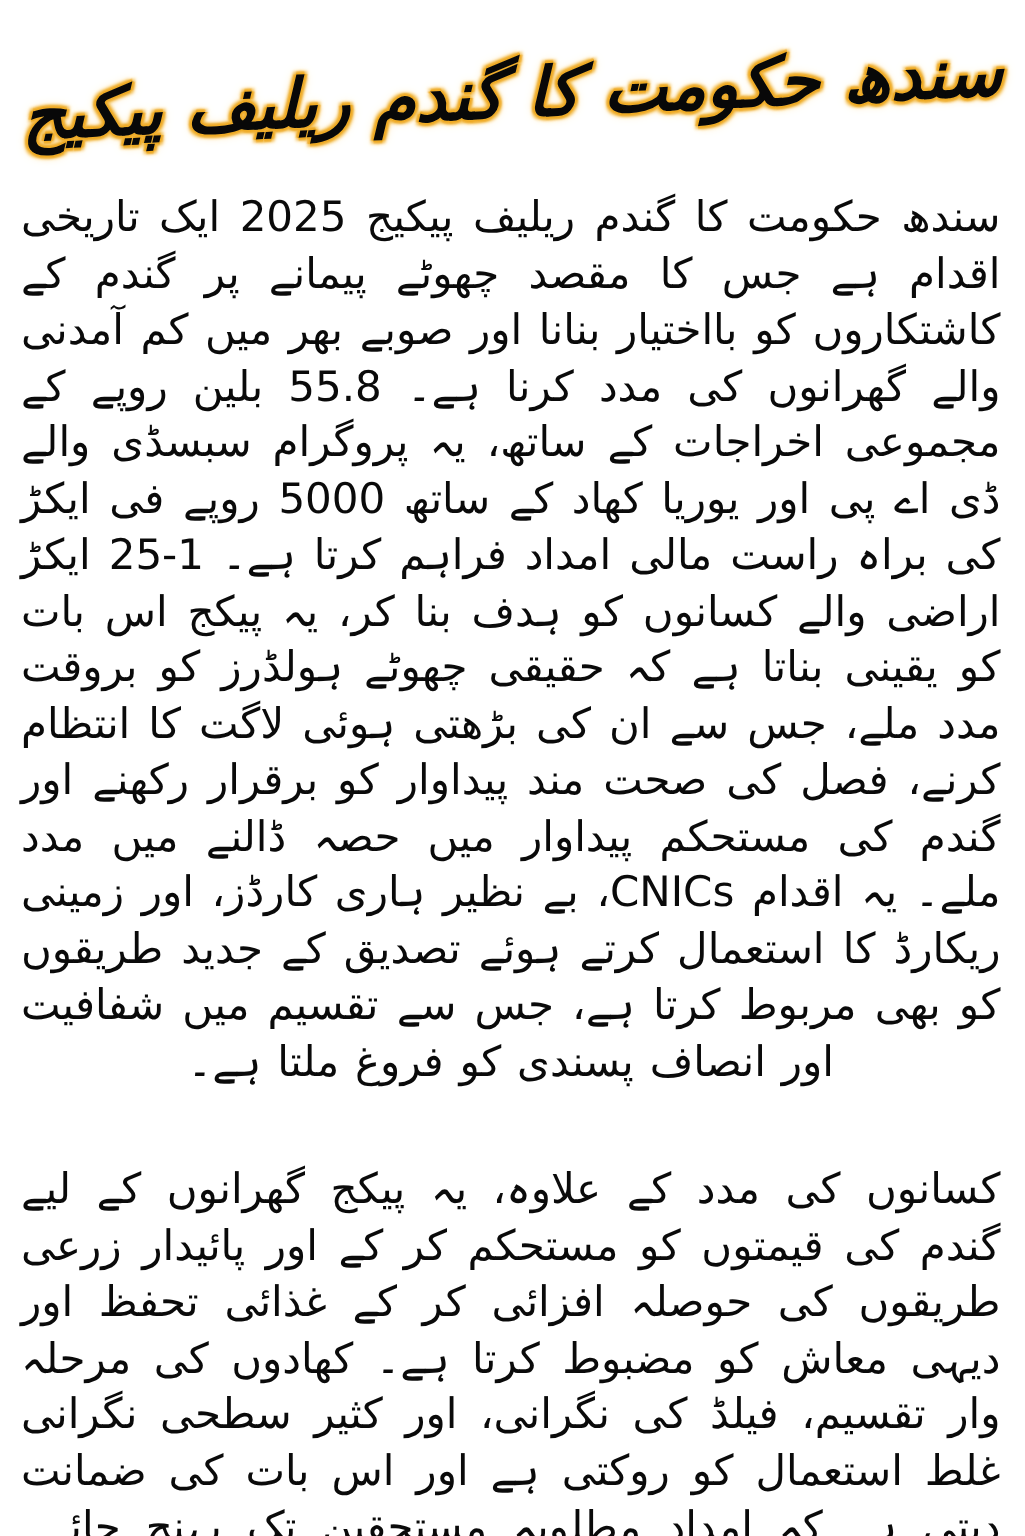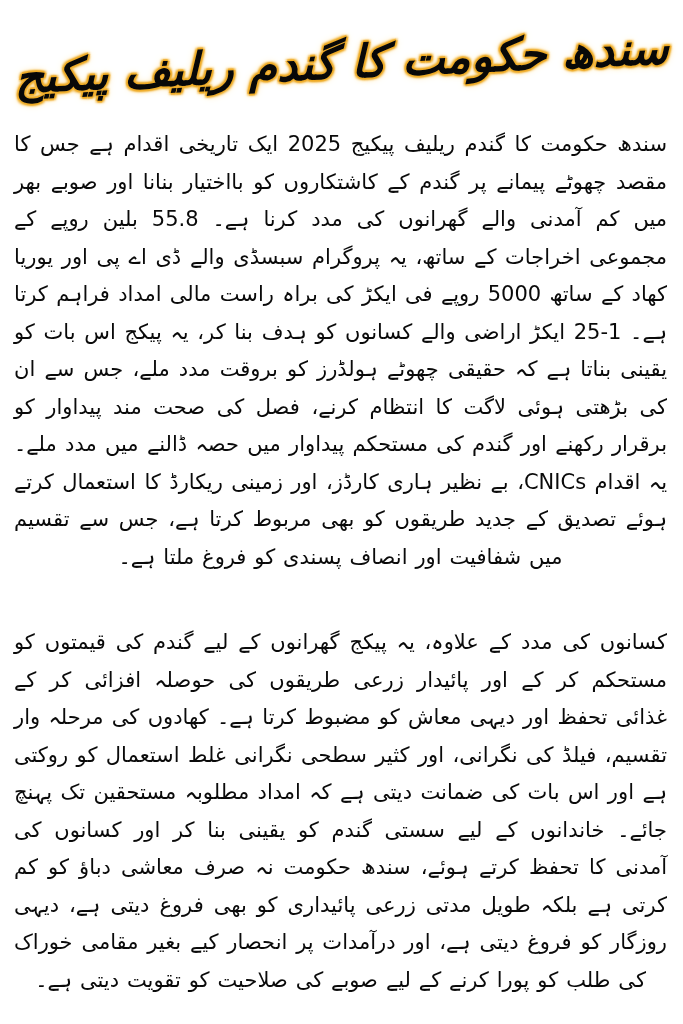--- a/index.html
+++ b/index.html
@@ -79,21 +79,21 @@
     padding: 0 16px 0 14px;
     box-sizing: border-box;
     direction: rtl;
     text-align: justify;
     text-align-last: right;
   }
 
   .para {
     margin: 0;
     font-family: "DejaVu Sans", sans-serif;
-    font-size: 21px;
+    font-size: 28px;
     line-height: 37.5px;
     color: #0a0a0a;
     direction: rtl;
     text-align: justify;
     text-align-last: center;
     word-spacing: 0.06em;
   }
 
   .para + .para {
     margin-top: 48px;

